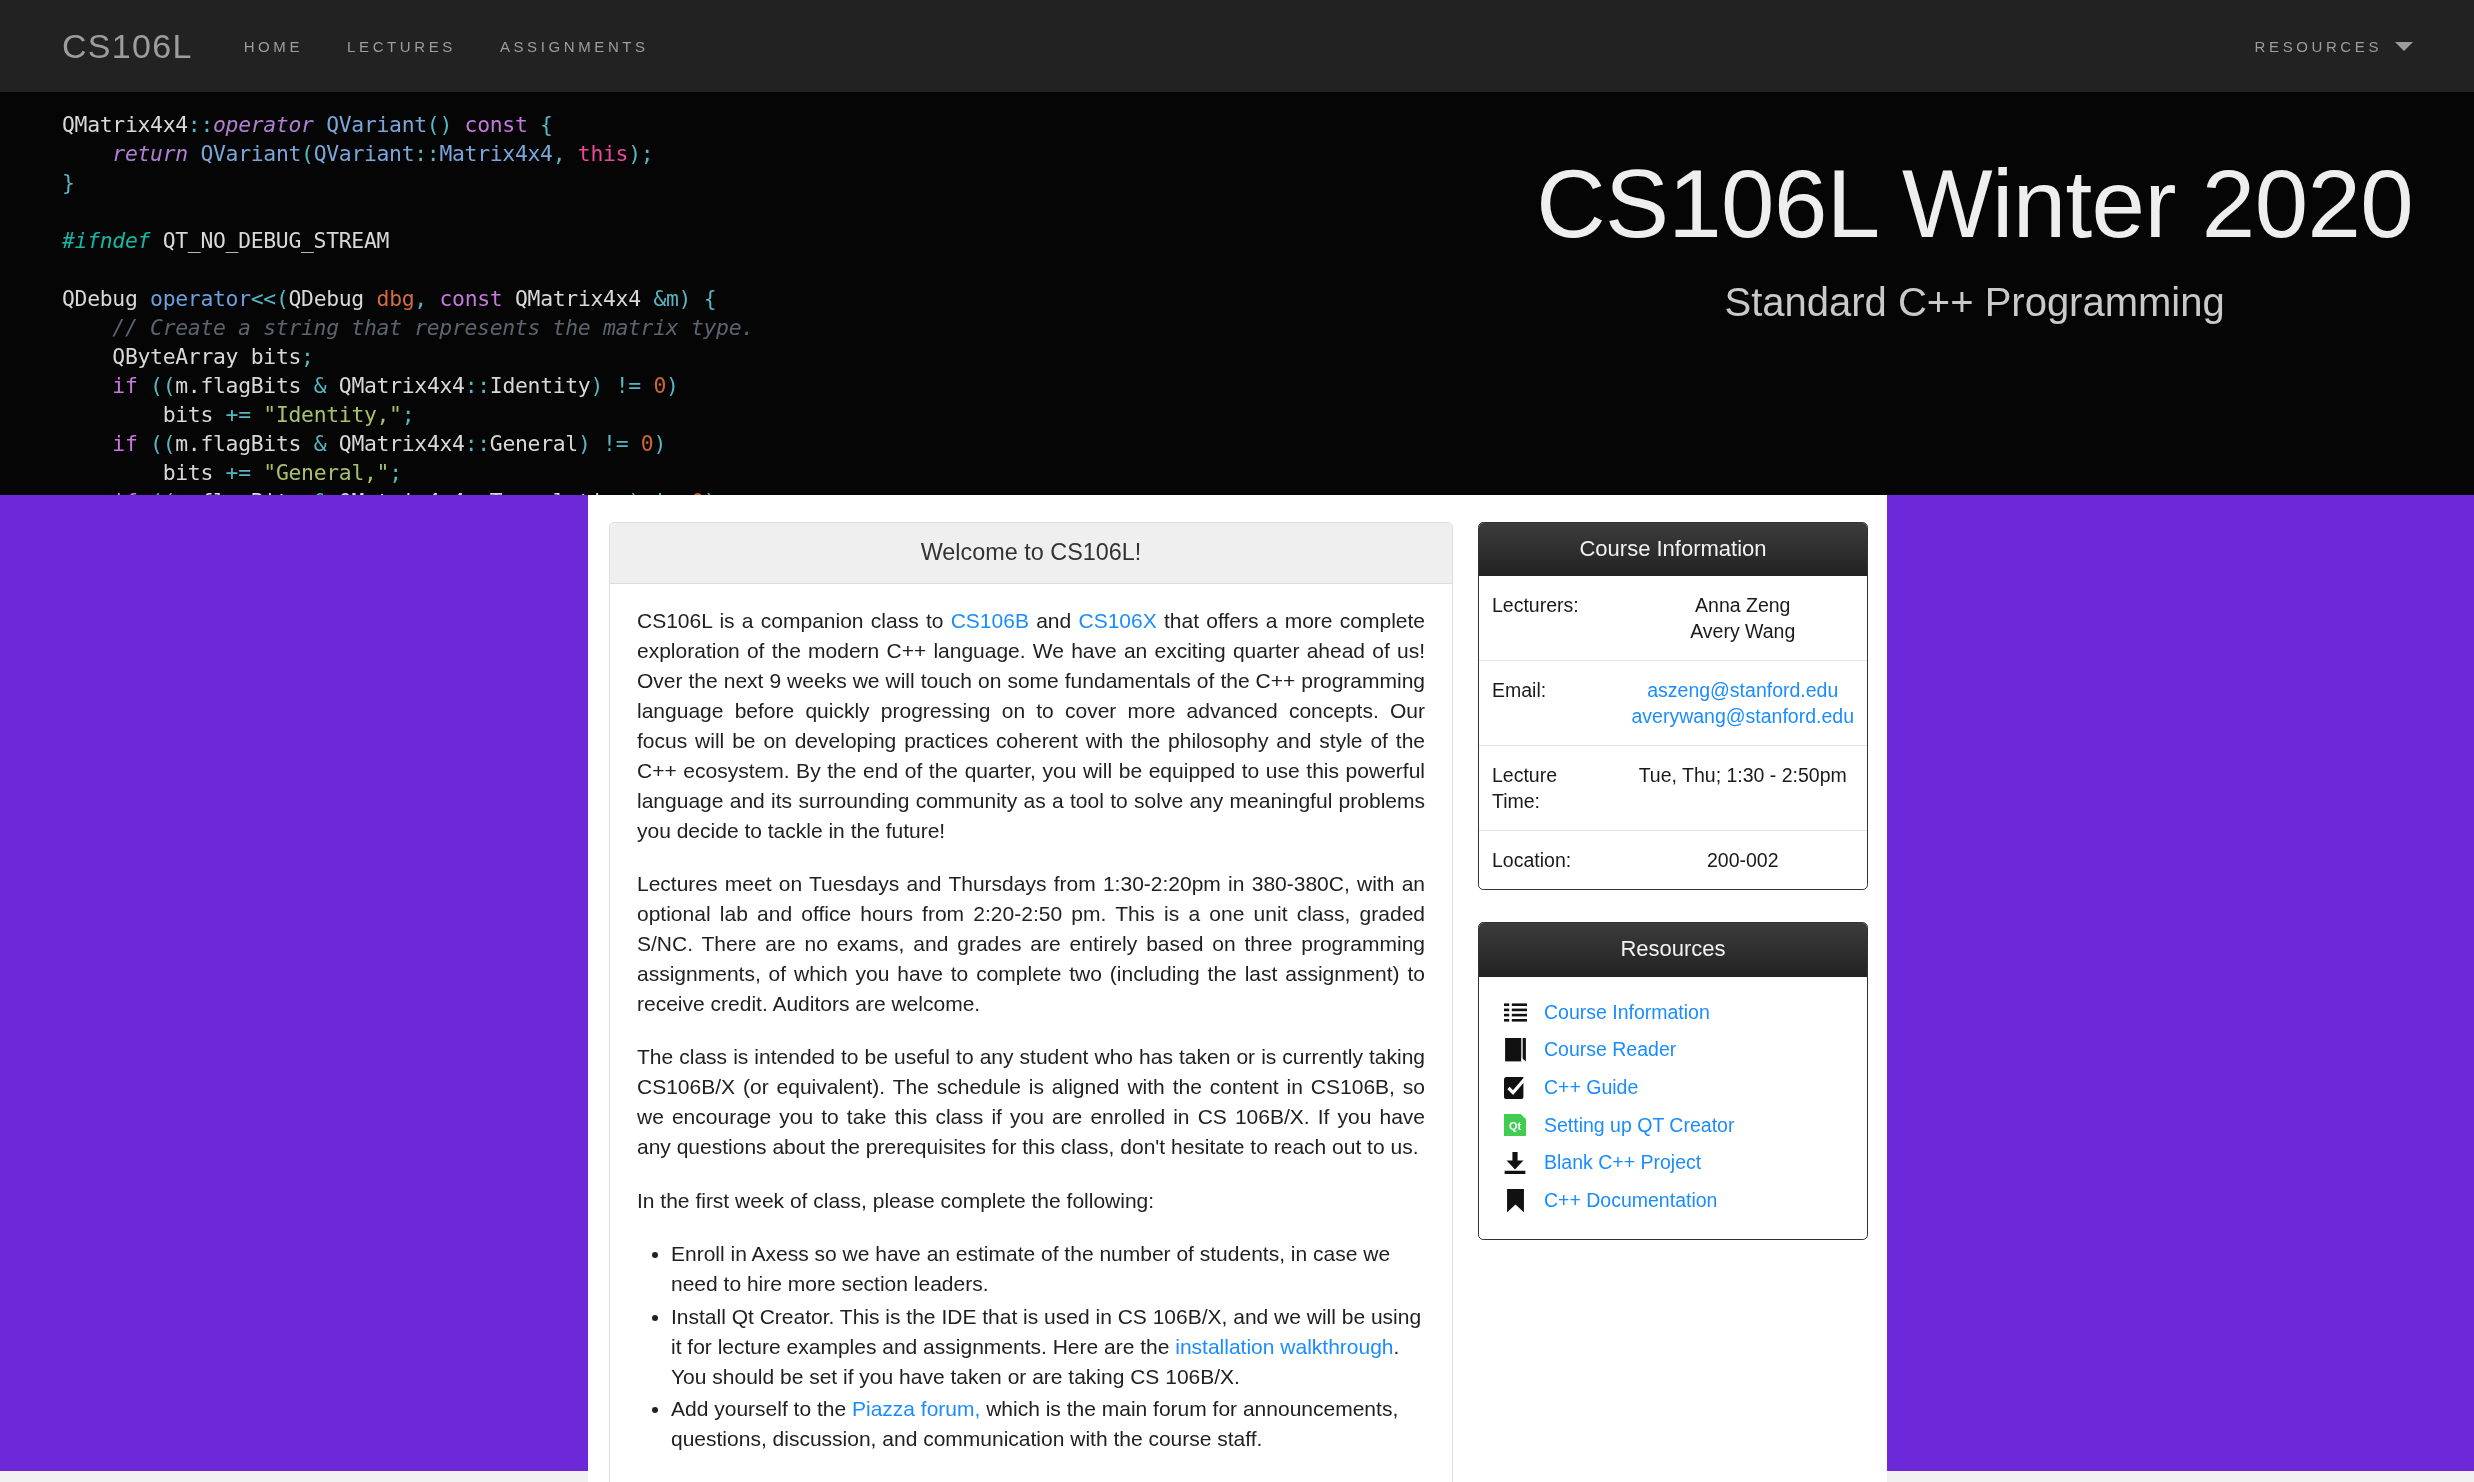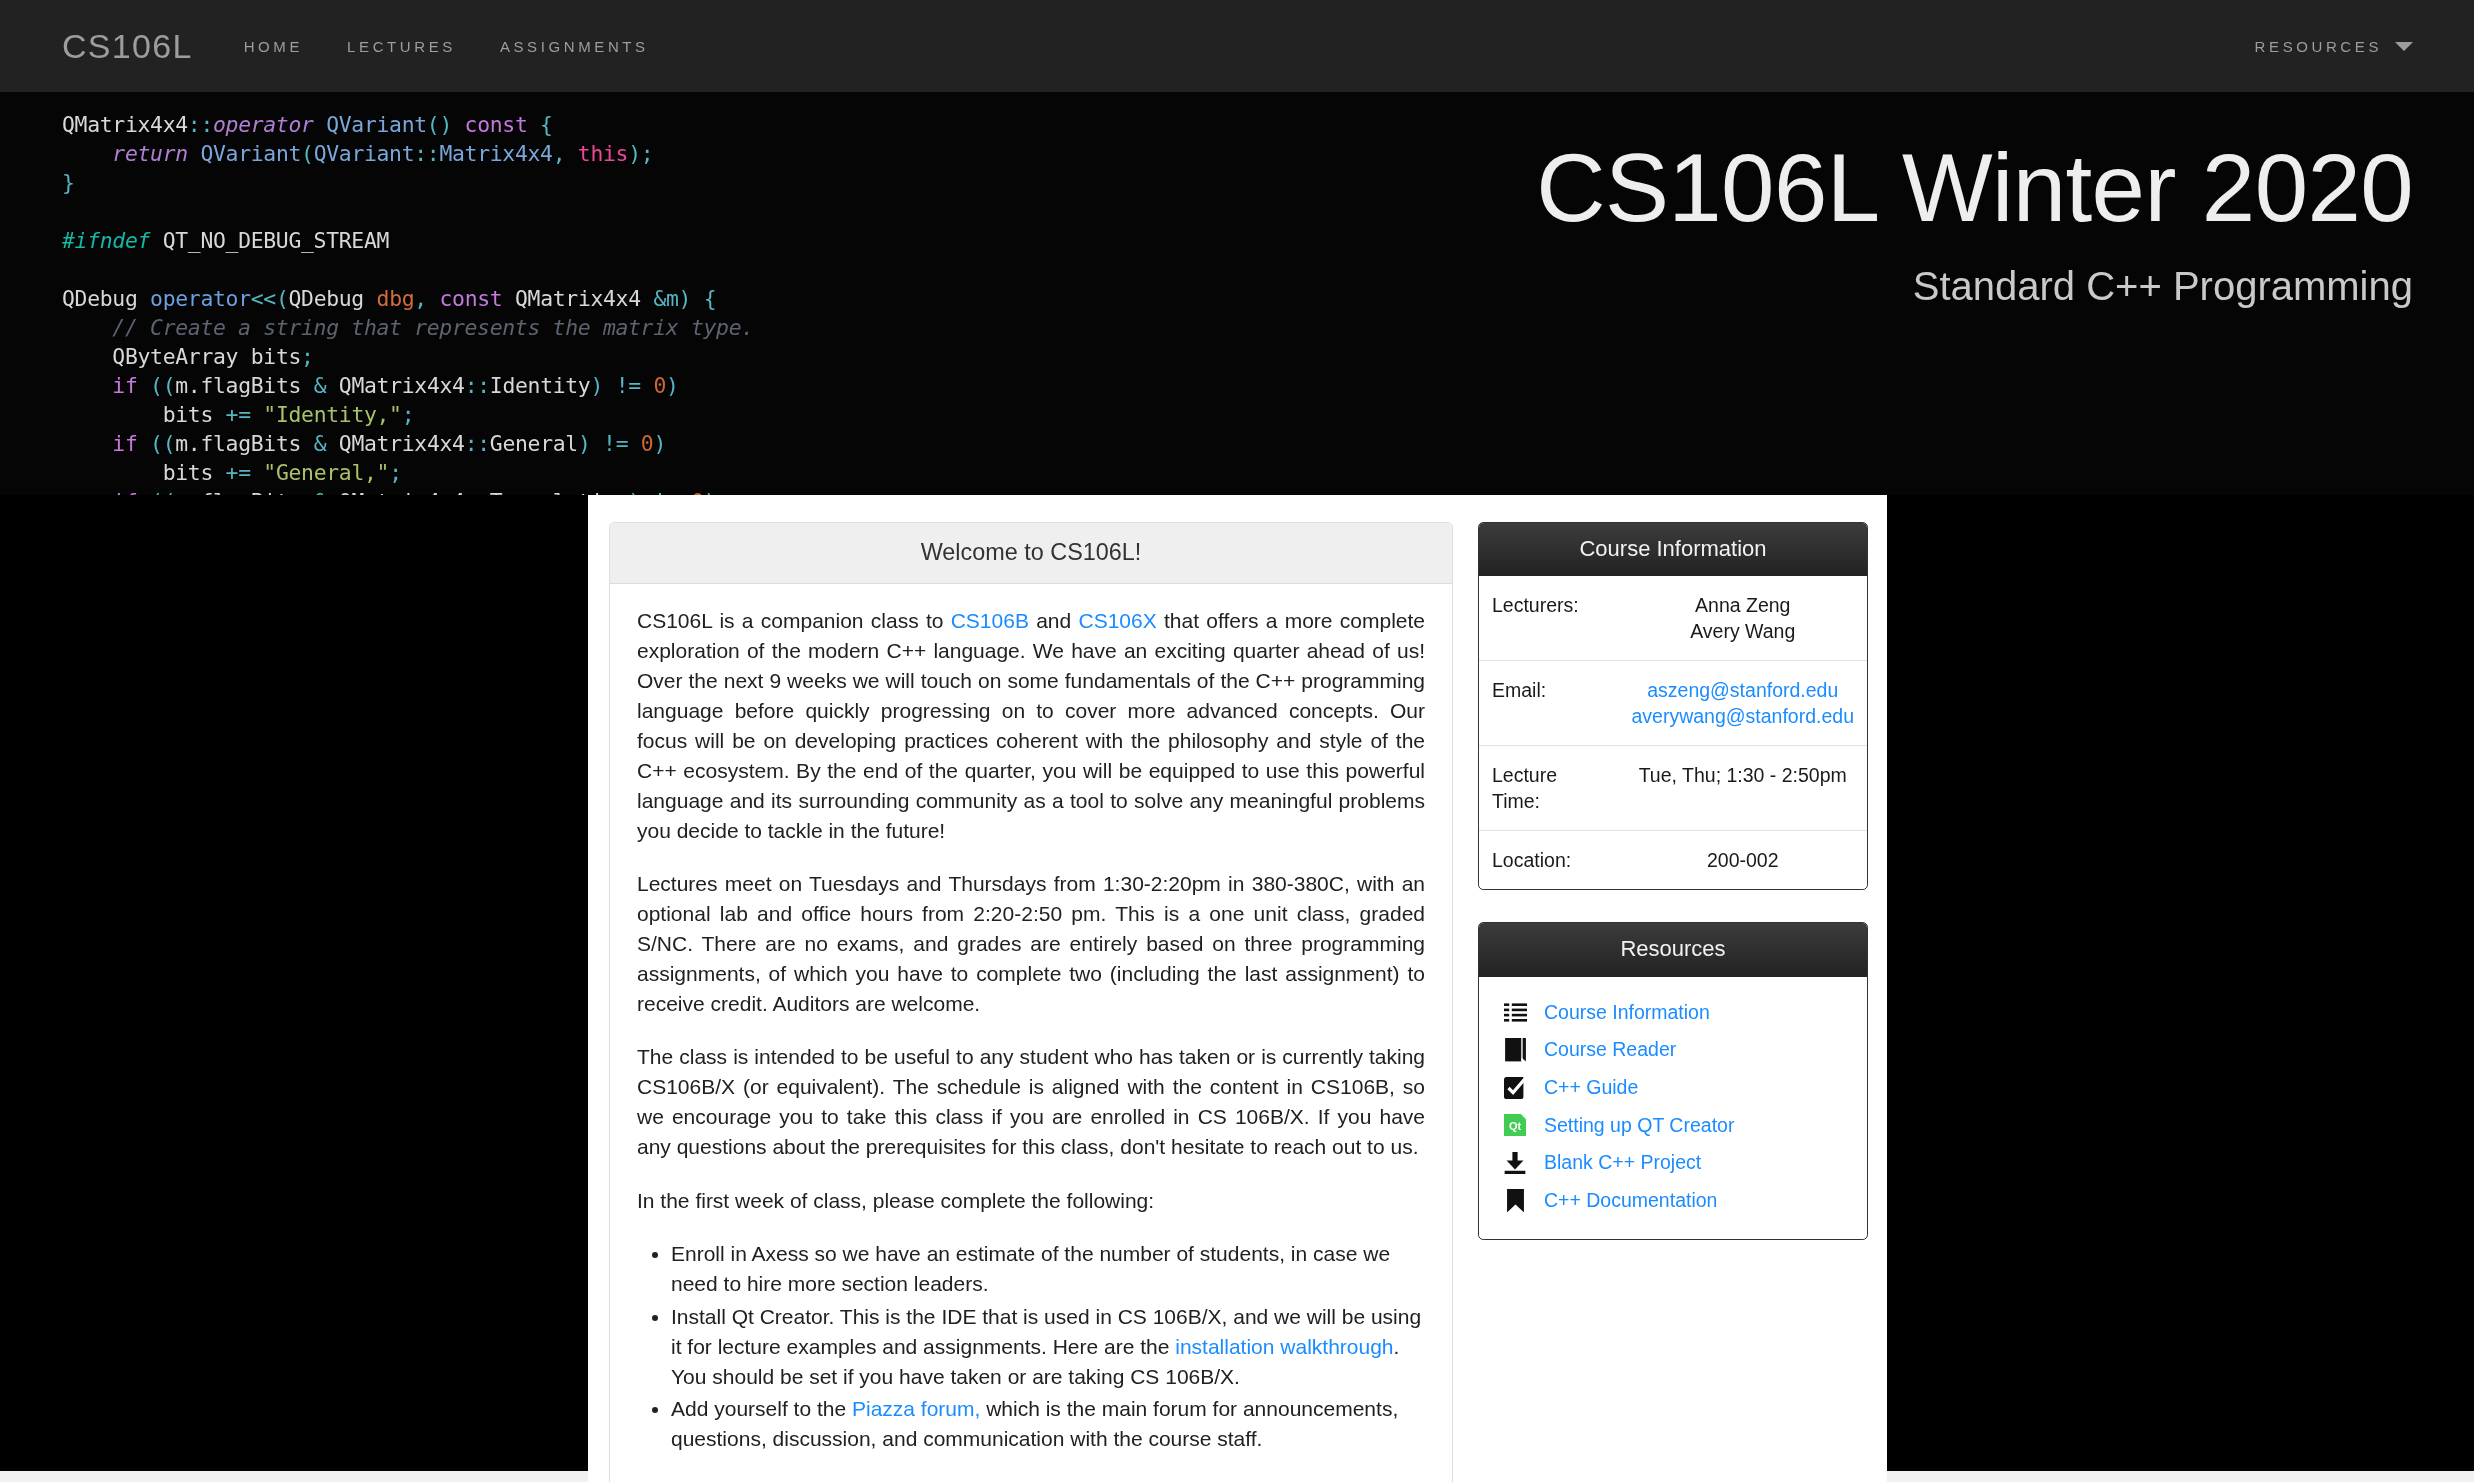--- a/index.html
+++ b/index.html
@@ -83,42 +83,42 @@
   .c-var    { color: #d26b42; }
   .c-cmt    { color: #5c6370; font-style: italic; }
   .c-punc   { color: #56b6c2; }
   .c-this   { color: #ec4899; }
   .c-amp    { color: #56b6c2; }
   .c-pre    { color: #14b8a6; font-style: italic; }
 
   #hero-title-wrap {
     position: absolute;
     right: 62px;
-    top: 46px;
-    text-align: right;
+    top: 62px;
+    text-align: center;
   }
   #hero-title {
     color: #eeeeee;
     font-size: 96px;
     font-weight: 400;
     line-height: 1.05;
     letter-spacing: -0.6px;
     white-space: nowrap;
   }
   #hero-sub {
     color: #c9c9c9;
     font-size: 40px;
     font-weight: 400;
     margin-top: 25px;
     letter-spacing: 0px;
     white-space: nowrap;
   }
 
   
-  #page-wrap { background: #000000; height: 976px; }
+  #page-wrap { background: #6d28d9; height: 976px; }
   #content-container {
     background: #ffffff;
     margin: 0 588px 0 588px;
     width: 1299px;
     min-height: 976px;
     padding: 27px 0 0 0;
   }
   #content-row {
     display: flex;
     padding: 0 21px;

